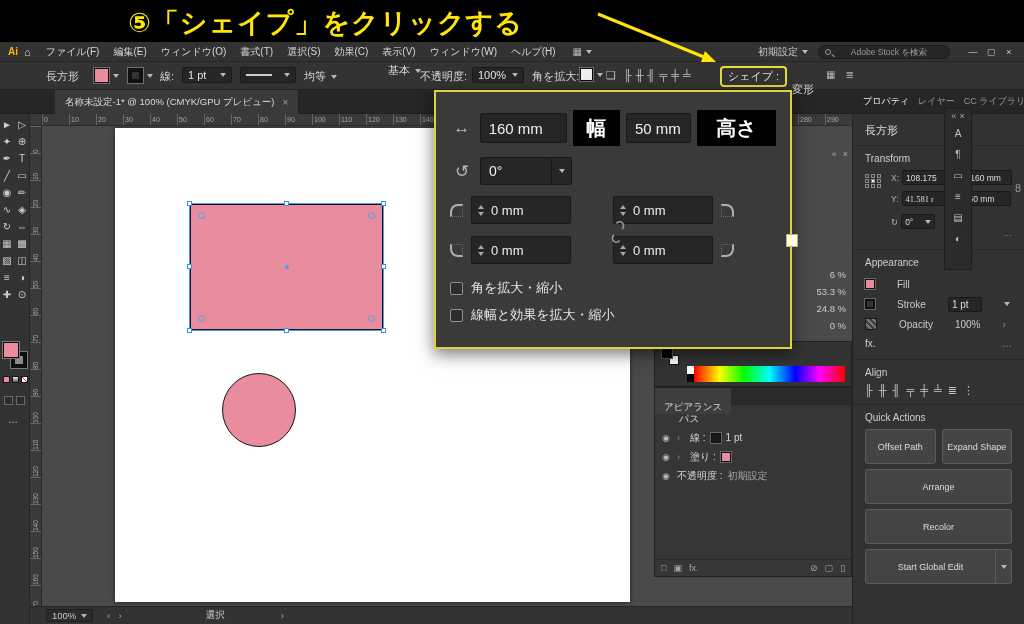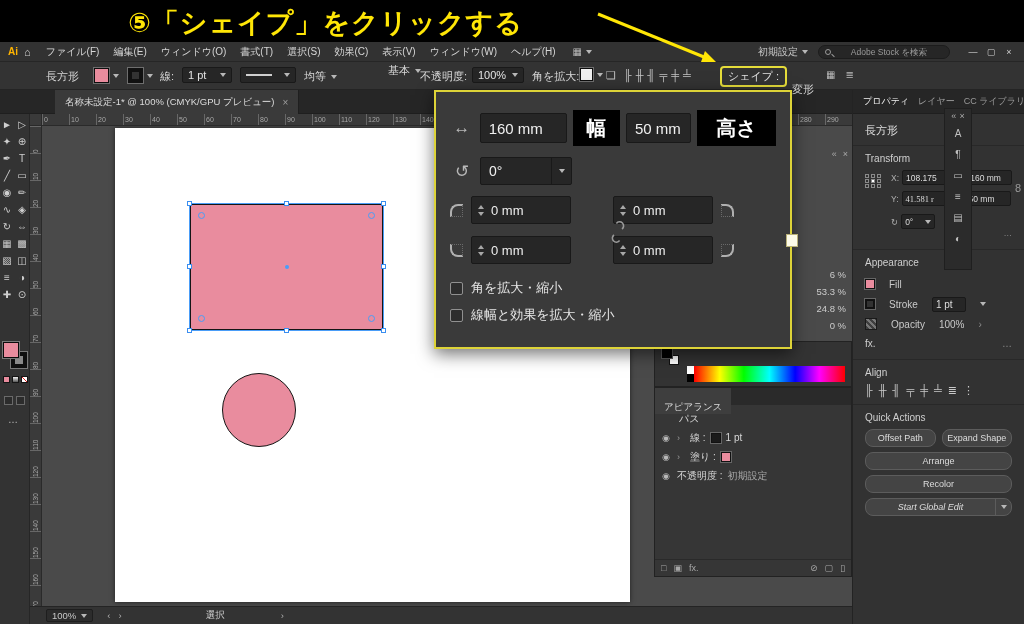--- a/index.html
+++ b/index.html
@@ -118,28 +118,28 @@
   .sec-div { border-top:1px solid #282828; margin:7px -12px; }
   .sec-h { font-size:10px; color:#cfcfcf; margin:2px 0 6px; }
   .t-grid { position:relative; height:72px; font-size:8.5px; color:#b0b0b0; }
   .refw { position:absolute; left:0; top:4px; display:grid; grid-template-columns:repeat(3,5px); gap:1px; }
   .refw i { width:4px; height:4px; border:1px solid #8a8a8a; display:block; }
   .refw i.c { background:#fff; }
   .tg-item { position:absolute; display:flex; align-items:center; gap:3px; }
   .pfld { background:#262626; border:1px solid #191919; color:#ddd; height:15px; display:flex; align-items:center; padding:0 3px; border-radius:2px; white-space:nowrap; overflow:hidden; }
   .link8 { position:absolute; left:150px; top:12px; color:#999; font-size:11px; }
   .tg-more { position:absolute; right:0; top:58px; color:#8a8a8a; }
-  .prow { display:flex; align-items:center; gap:14px; height:20px; color:#c9c9c9; }
+  .prow { display:flex; align-items:center; gap:22px; height:20px; color:#c9c9c9; }
   .op-ic { width:12px; height:12px; background:linear-gradient(45deg,#777 25%,#3e3e3e 25% 50%,#777 50% 75%,#3e3e3e 75%); background-size:6px 6px; border:1px solid #1a1a1a; }
   .fx-row { display:flex; justify-content:space-between; align-items:center; height:18px; color:#cfcfcf; }
   .align-row { display:flex; gap:6px; font-size:11px; color:#c8c8c8; margin:2px 0 4px; }
   .qa-row { display:flex; gap:6px; margin-bottom:5px; }
-  .qa-btn { height:18px; background:#444444; border:1px solid #5c5c5c; border-radius:8px; color:#dddddd; font-size:9px; display:flex; align-items:center; justify-content:center; flex:1; white-space:nowrap; }
+  .qa-btn { height:35px; background:#444444; border:1px solid #5c5c5c; border-radius:3px; color:#dddddd; font-size:9px; display:flex; align-items:center; justify-content:center; flex:1; white-space:nowrap; }
   .qa-split { display:flex; align-items:stretch; }
-  .qa-split .main { flex:1; display:flex; align-items:center; justify-content:center;font-style:italic; }
+  .qa-split .main { flex:1; display:flex; align-items:center; justify-content:center; }
   .qa-split .chev { width:16px; border-left:1px solid #5c5c5c; display:flex; align-items:center; justify-content:center; }
 
   
   .popup { position:absolute; left:434px; top:90px; width:358px; height:259px; background:#3a3a3a; border:2px solid #ddd338; box-shadow:0 5px 16px rgba(0,0,0,.55); z-index:10; padding:14px 14px 0; }
   .pp-row1 { display:flex; align-items:center; gap:6px; margin-top:4px; }
   .pp-wicon { color:#b8b8b8; font-size:17px; width:24px; text-align:center; }
   .pp-field { width:88px; height:30px; background:#262626; border:1px solid #191919; color:#f0f0f0; font-size:15px; display:flex; align-items:center; padding:0 8px; border-radius:2px; }
   .pp-field.small { width:66px; }
   .pp-badge { background:#000; color:#fff; font-size:20px; font-weight:bold; height:36px; display:flex; align-items:center; justify-content:center; }
   .pp-badge.w1 { width:48px; } .pp-badge.w2 { width:80px; }

